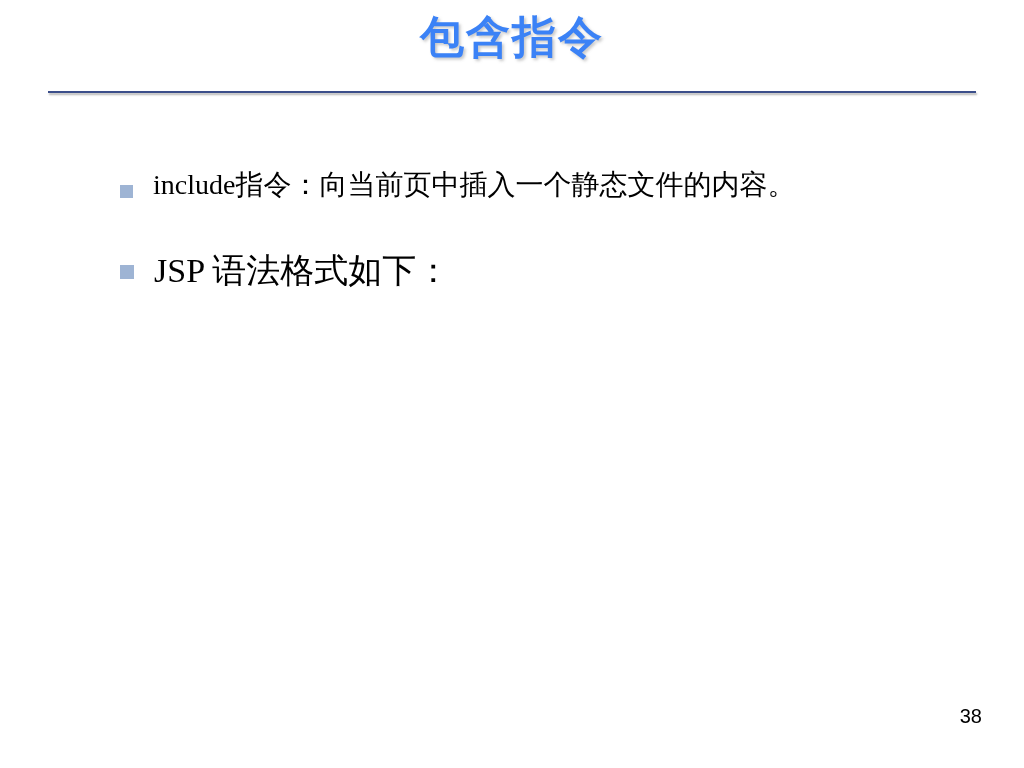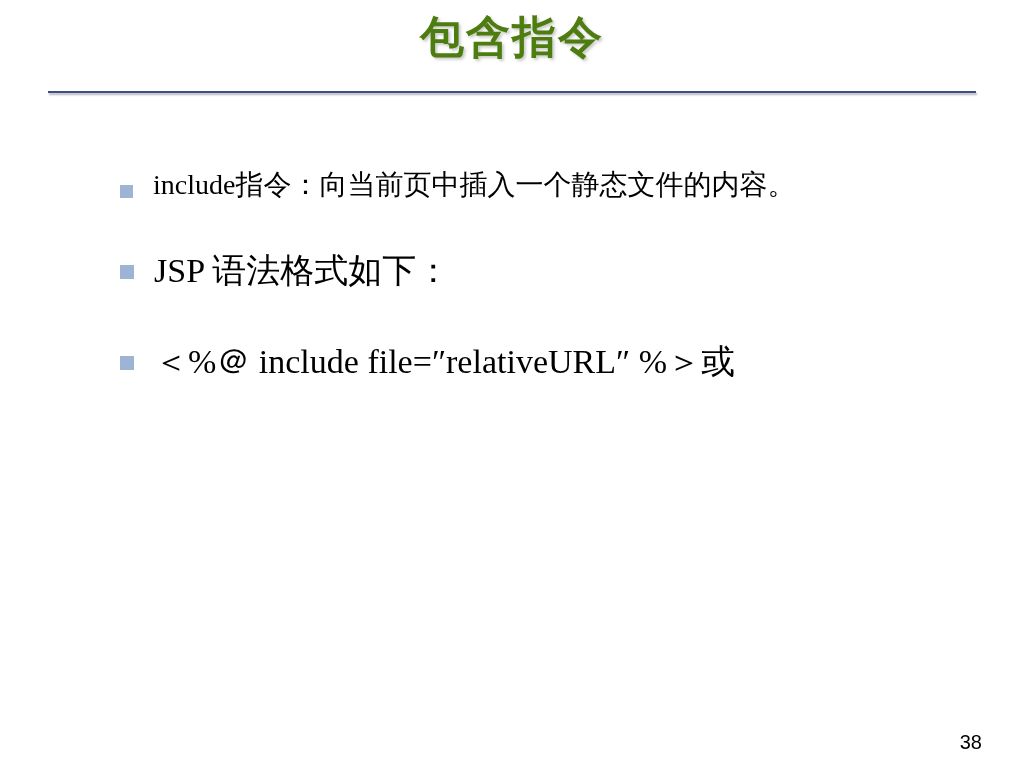--- a/index.html
+++ b/index.html
@@ -17,21 +17,21 @@
     }
     .slide {
       width: 100%;
       height: 100%;
       padding: 8px 48px 0 48px;
       position: relative;
     }
     .title {
       text-align: center;
       font-size: 44px;
-      color: #4d7c0f;
+      color: #3b82f6;
       font-family: "SimSun", "宋体", serif;
       text-shadow: 2px 2px 3px rgba(100,100,100,0.35);
       margin-bottom: 24px;
       letter-spacing: 2px;
     }
     .divider {
       width: 100%;
       height: 2px;
       background: #3b4e8a;
       box-shadow: 1px 2px 2px rgba(0,0,0,0.3);
@@ -67,21 +67,21 @@
       margin-top: 18px;
       width: 14px;
       height: 14px;
     }
     .bullet-text {
       color: #000000;
       flex: 1;
     }
     .page-number {
       position: absolute;
-      bottom: 14px;
+      bottom: 40px;
       right: 42px;
       font-size: 20px;
       color: #000000;
       font-family: Arial, sans-serif;
     }
   </style>
 </head>
 <body>
 
 <div class="slide">
@@ -89,19 +89,15 @@
   <div class="divider"></div>
   <div class="content">
     <div class="bullet-item small">
       <div class="bullet-square"></div>
       <div class="bullet-text">include指令：向当前页中插入一个静态文件的内容。</div>
     </div>
     <div class="bullet-item large">
       <div class="bullet-square"></div>
       <div class="bullet-text">JSP 语法格式如下：</div>
     </div>
-    <div class="bullet-item large">
-      <div class="bullet-square"></div>
-      <div class="bullet-text">＜%＠ include file=″relativeURL″ %＞或</div>
-    </div>
   </div>
   <div class="page-number">38</div>
 </div>
 
 </body></html>

